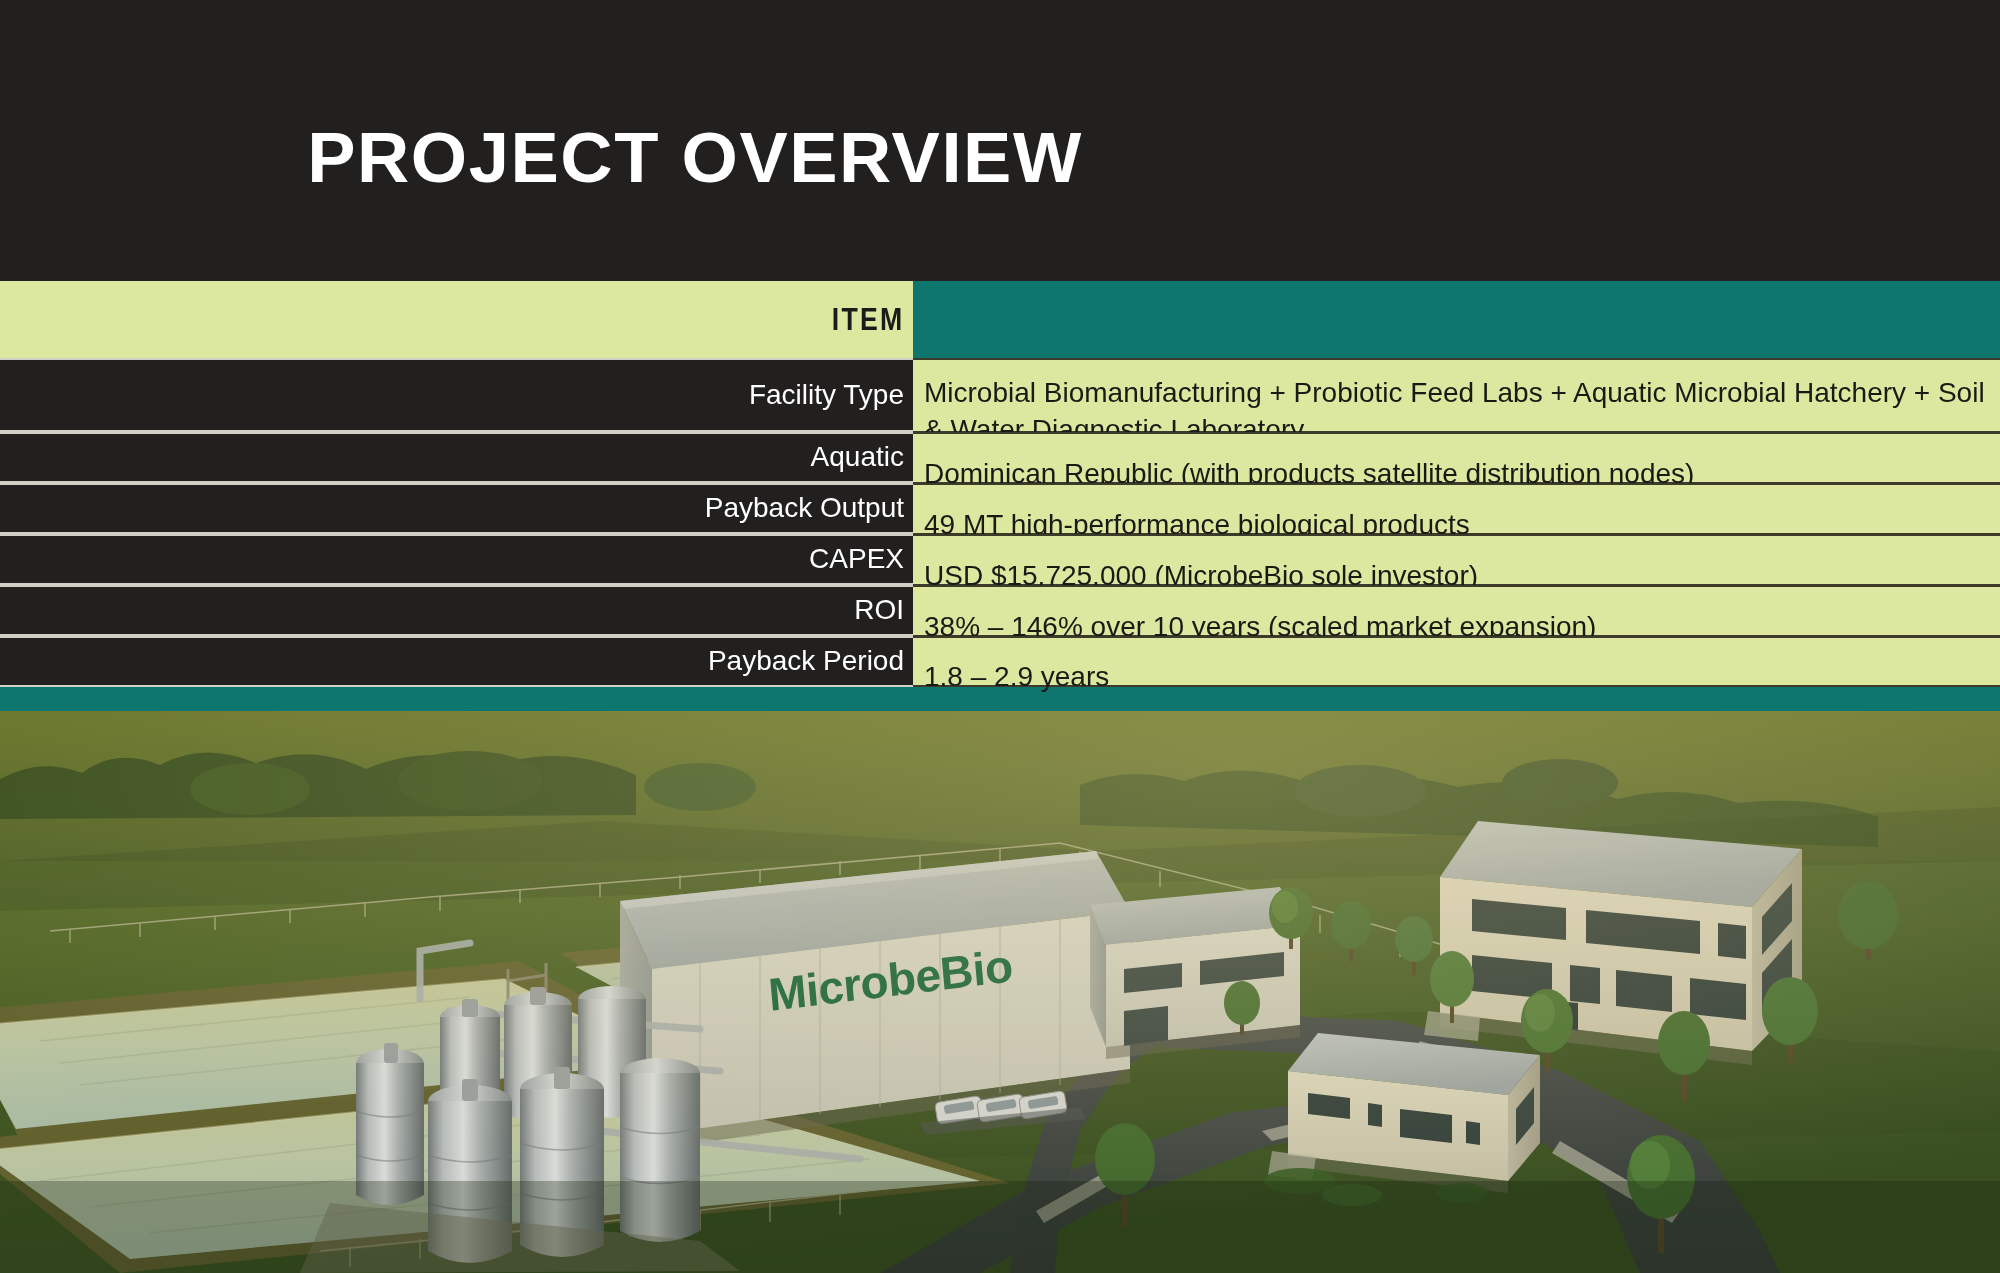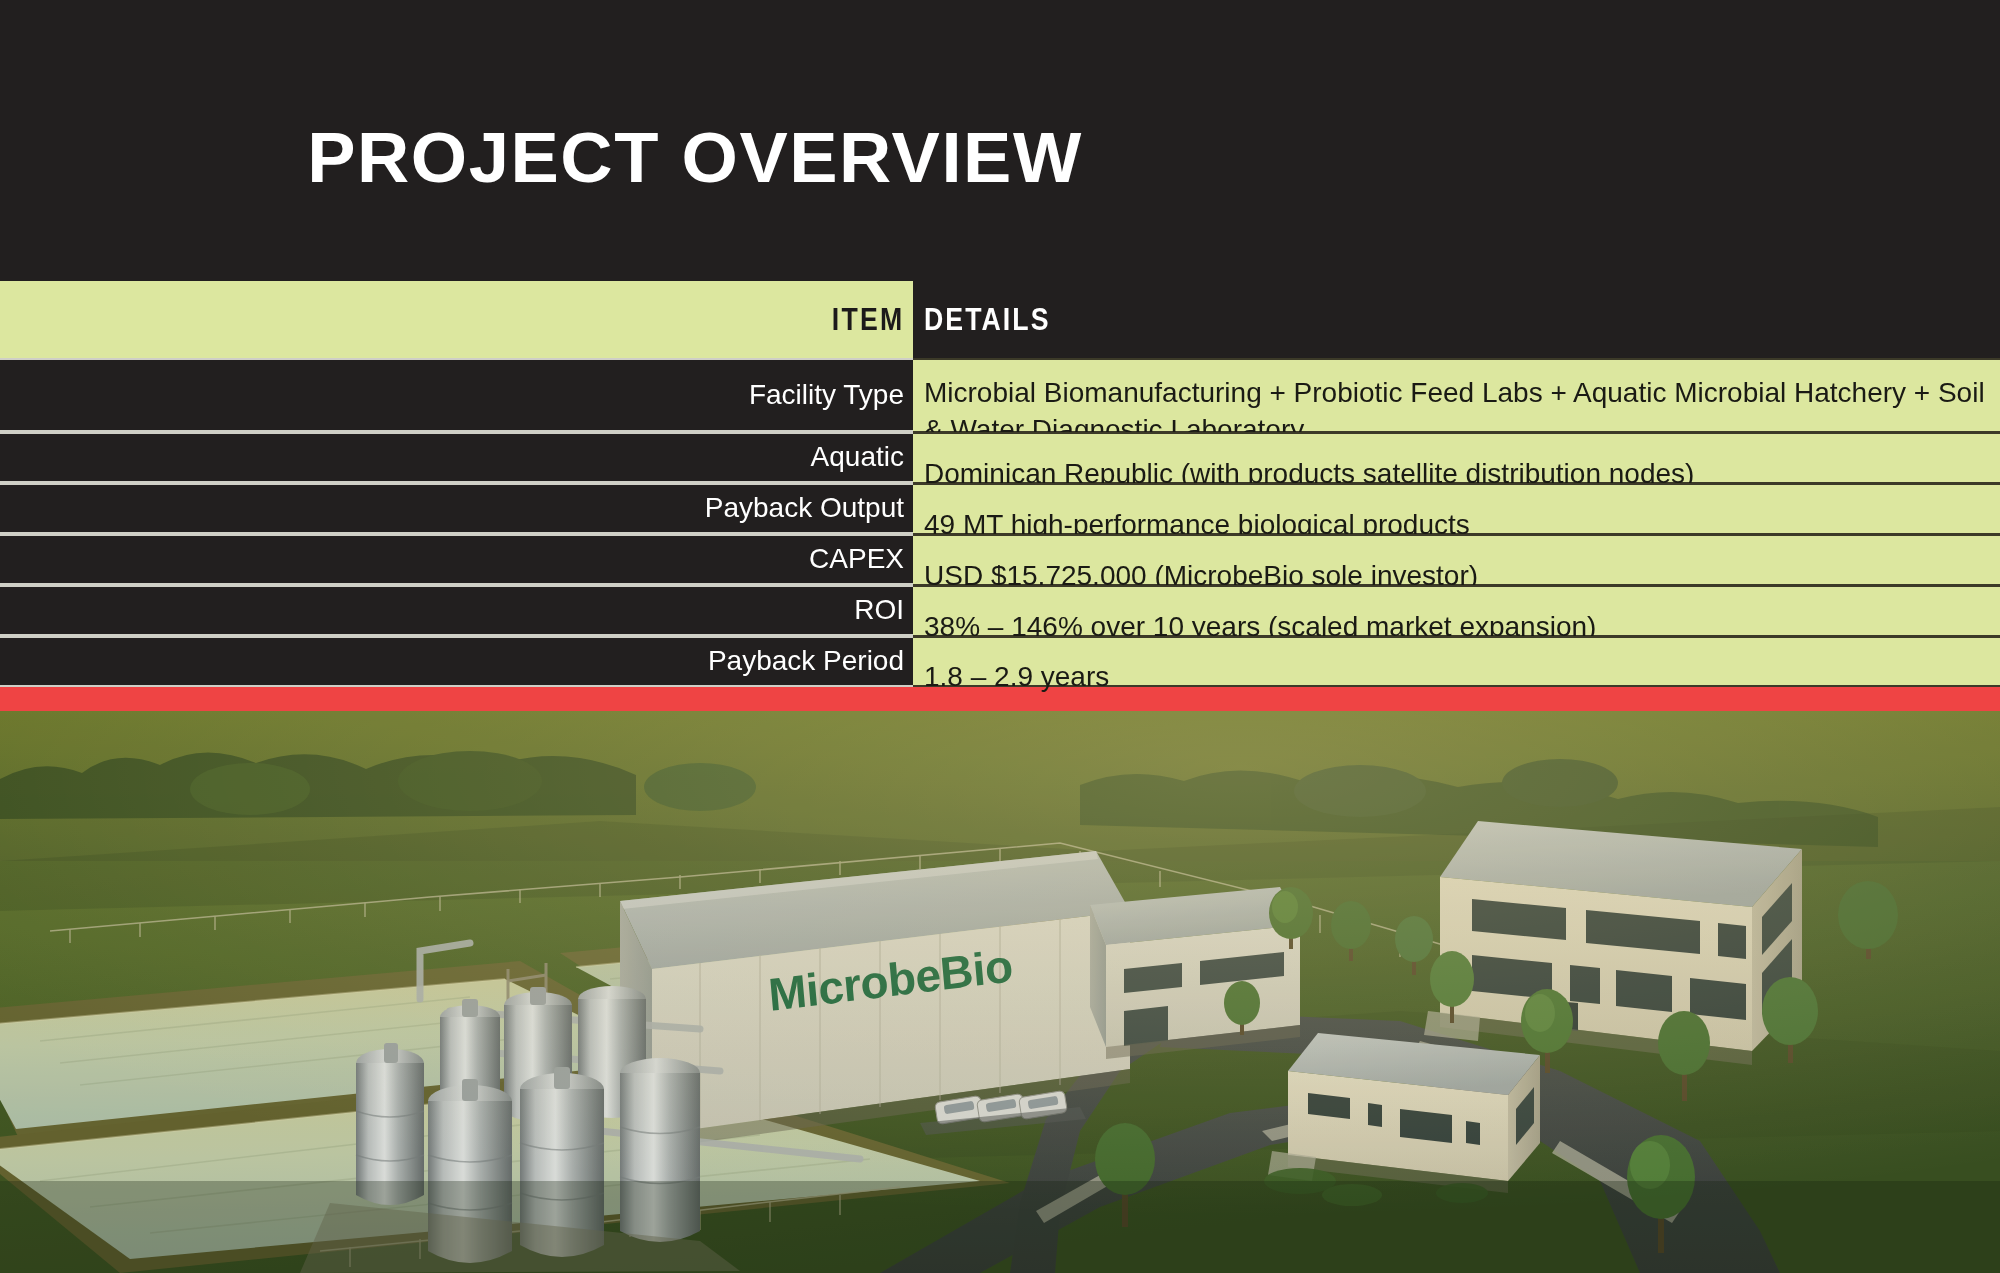--- a/index.html
+++ b/index.html
@@ -1,21 +1,21 @@
 <!DOCTYPE html>
 <html><head>
 <meta charset="utf-8">
 <style>
   html,body{margin:0;padding:0;background:#221f1f;}
   body{
     width:2000px;height:1273px;overflow:hidden;
     font-family:"Liberation Sans","DejaVu Sans",sans-serif;
     -webkit-font-smoothing:antialiased;
   }
-  .slide{position:relative;width:2000px;height:1273px;background:#ef4444;overflow:hidden;}
+  .slide{position:relative;width:2000px;height:1273px;background:#0f766e;overflow:hidden;}
 
   
   .title-band{position:absolute;left:0;top:0;width:2000px;height:281px;background:#221f1f;}
   .title{
     position:absolute;left:0;top:122px;width:1390px;text-align:center;
     color:#ffffff;font-size:71px;font-weight:700;letter-spacing:1.5px;
     line-height:1;white-space:nowrap;
     transform:scaleX(1.02);transform-origin:center;
   }
 
@@ -76,23 +76,20 @@
 
   <div class="title-band">
     <div class="title">PROJECT OVERVIEW</div>
   </div>
 
   <div class="table">
 
     <div class="row row-head">
       <div class="c-item">
         <span class="h-item">ITEM</span>
-      </div>
-      <div class="c-det">
-        <span class="h-det">DETAILS</span>
       </div>
     </div>
 
     <div class="row row-data r-tall">
       <div class="c-item">
         <span class="lbl">Facility Type</span>
       </div>
       <div class="c-det">
         <span class="val">Microbial Biomanufacturing + Probiotic Feed Labs + Aquatic Microbial Hatchery + Soil &amp; Water Diagnostic Laboratory</span>
       </div>

